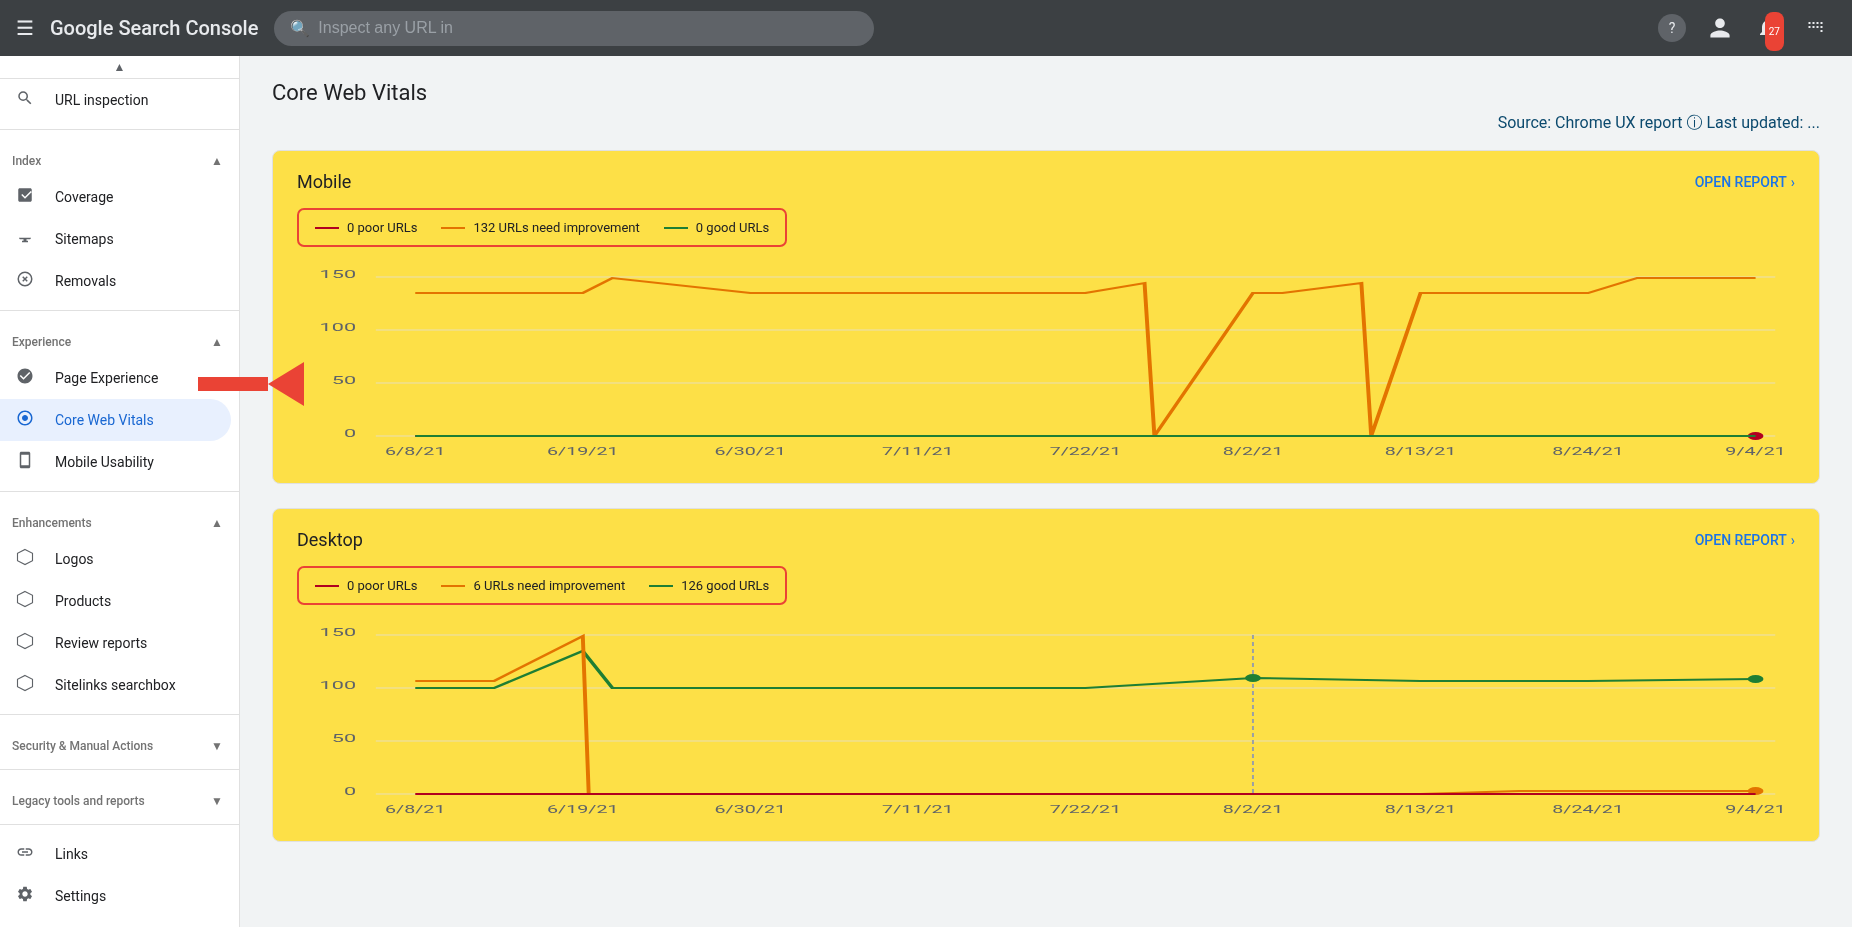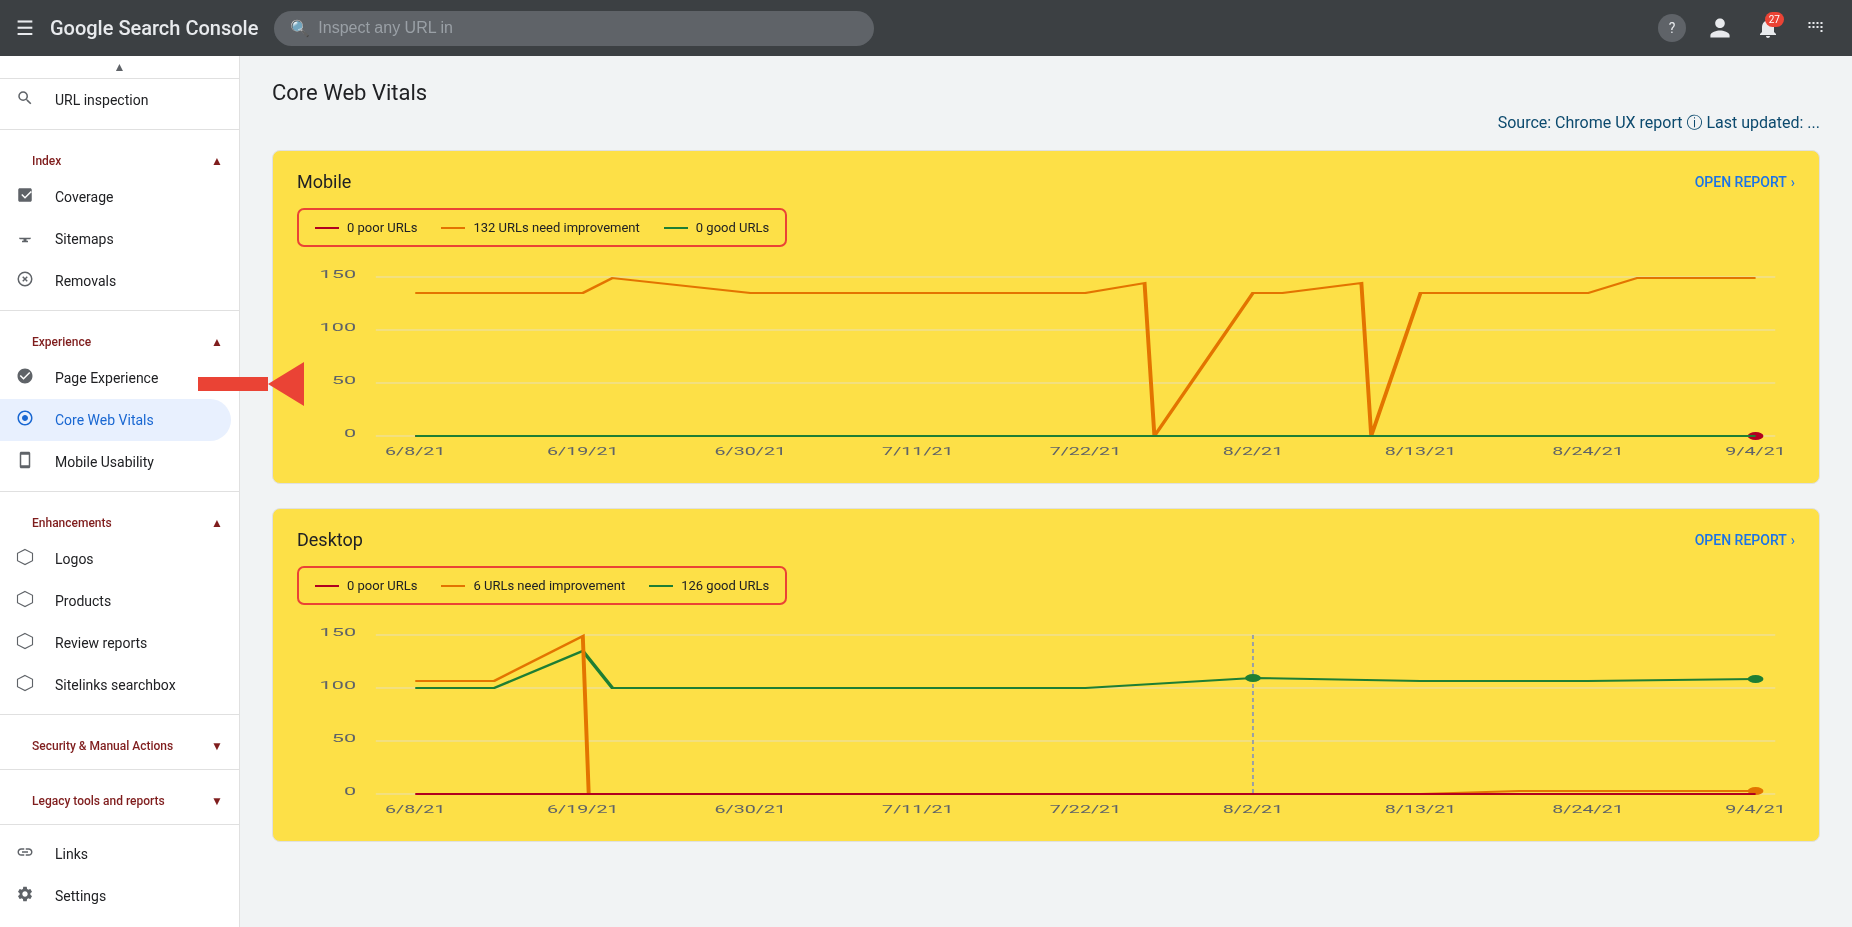--- a/index.html
+++ b/index.html
@@ -26,35 +26,35 @@
     .topbar-search input::placeholder { color: #9aa0a6; }
     .topbar-right { margin-left: auto; display: flex; align-items: center; gap: 8px; }
     .topbar-icon-btn {
       width: 40px; height: 40px; border-radius: 50%;
       display: flex; align-items: center; justify-content: center;
       color: #e8eaed; cursor: pointer; font-size: 18px; position: relative;
     }
     .notification-badge {
       position: absolute; top: 4px; right: 4px;
       background: #ea4335; color: white; font-size: 10px;
-      border-radius: 8px; padding: 2px 4px; min-width: 16px; text-align: center;
+      border-radius: 8px; padding: 14px 4px; min-width: 16px; text-align: center;
     }
 
     
     .layout { display: flex; margin-top: 56px; height: calc(100vh - 56px); }
 
     
     .sidebar {
       width: 240px; background: white; flex-shrink: 0;
       overflow-y: auto; border-right: 1px solid #e0e0e0;
       padding-bottom: 16px;
     }
     .sidebar-section-header {
       display: flex; align-items: center; justify-content: space-between;
-      padding: 16px 16px 8px 32px; font-size: 12px; color: #7f1d1d; font-weight: 500;
+      padding: 16px 16px 8px 12px; font-size: 12px; color: #737373; font-weight: 500;
       cursor: pointer;
     }
     .sidebar-item {
       display: flex; align-items: center; gap: 21px;
       padding: 10px 16px; cursor: pointer; color: #202124; font-size: 14px;
       border-radius: 0 24px 24px 0; margin-right: 8px;
     }
     .sidebar-item.active { background: #e8f0fe; color: #1967d2; }
     .sidebar-item .icon { font-size: 18px; color: #5f6368; }
     .sidebar-item.active .icon { color: #1967d2; }

